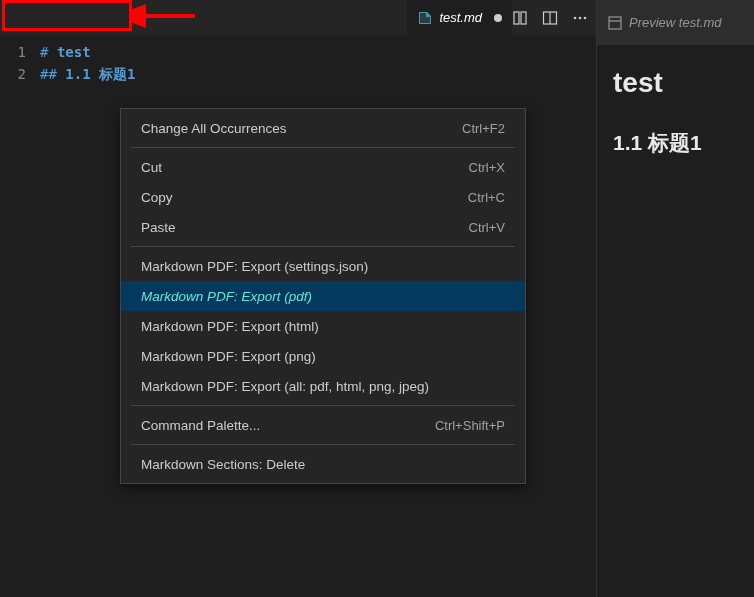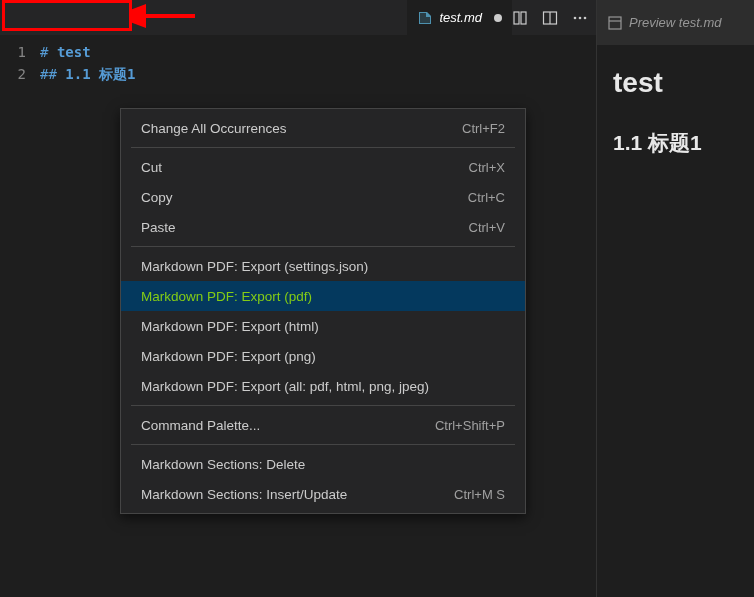--- a/index.html
+++ b/index.html
@@ -71,21 +71,21 @@
       border: 1px solid #454545;
       box-shadow: 0 4px 12px rgba(0,0,0,0.6);
       z-index: 10;
       padding: 4px 0;
     }
     .menu-item {
       display: flex; justify-content: space-between; align-items: center;
       padding: 6px 20px; font-size: 13.5px; color: #cccccc; cursor: pointer;
       height: 30px;
     }
-    .menu-item.selected { background: #04395e; color: #84cc16; }
+    .menu-item.selected { background: #04395e; color: #5eead4; font-style: italic; }
     .menu-sep { height: 1px; background: #454545; margin: 4px 10px; }
     .menu-shortcut { color: #a0a0a0; font-size: 13px; }
     .menu-item.selected .menu-shortcut { color: #ffffff; }
     
     .preview-pane {
       flex: 1;
       background: #1e1e1e;
       border-left: 1px solid #333;
     }
     .preview-tab {
@@ -200,24 +200,20 @@
     <div class="menu-sep"></div>
     <div class="menu-item">
       <span>Command Palette...</span>
       <span class="menu-shortcut">Ctrl+Shift+P</span>
     </div>
     <div class="menu-sep"></div>
     <div class="menu-item">
       <span>Markdown Sections: Delete</span>
       <span class="menu-shortcut"></span>
     </div>
-    <div class="menu-item">
-      <span>Markdown Sections: Insert/Update</span>
-      <span class="menu-shortcut">Ctrl+M S</span>
-    </div>
   </div>
 
   <div class="annot-box" style="left:2px;top:0px;width:130px;height:31px;"></div>
   <div class="annot-box" style="left:133px;top:310px;width:234px;height:28px;"></div>
 
   <svg class="arrow" style="left:130px;top:4px;" width="70" height="24">
     <defs>
         <marker id="ah1" markerWidth="10" markerHeight="10" refX="2" refY="3" orient="auto">
           <path d="M0,0 L0,6 L8,3 z" fill="#ff0000"></path>
         </marker>

